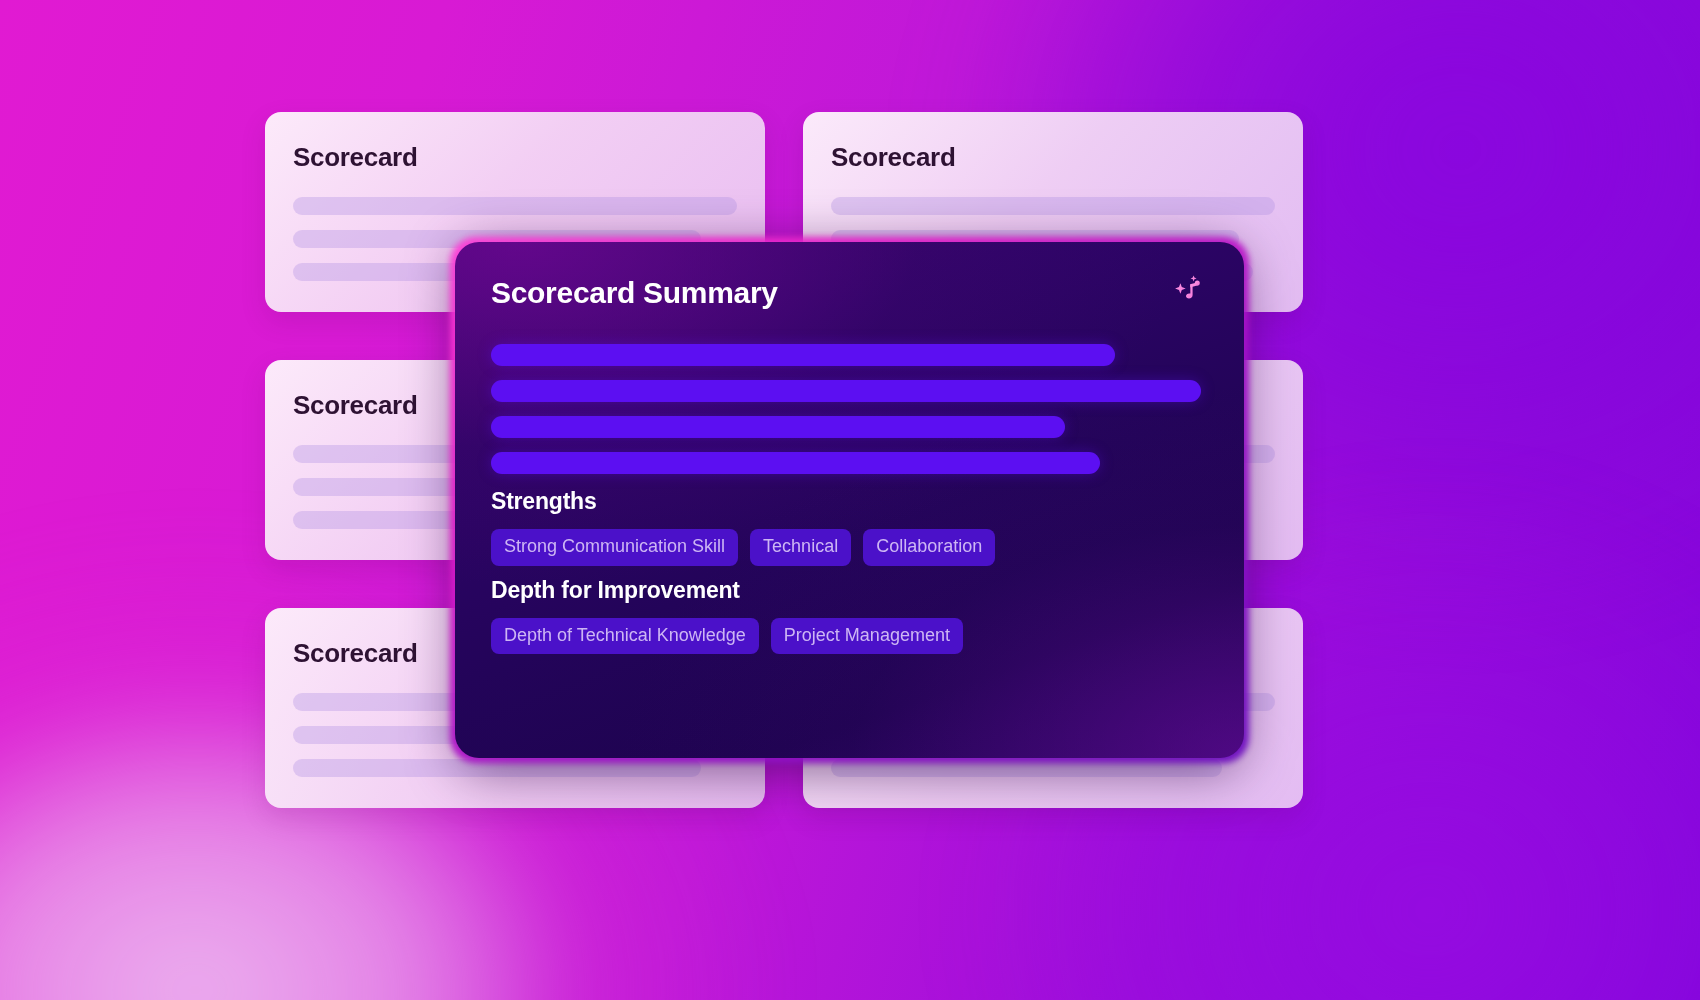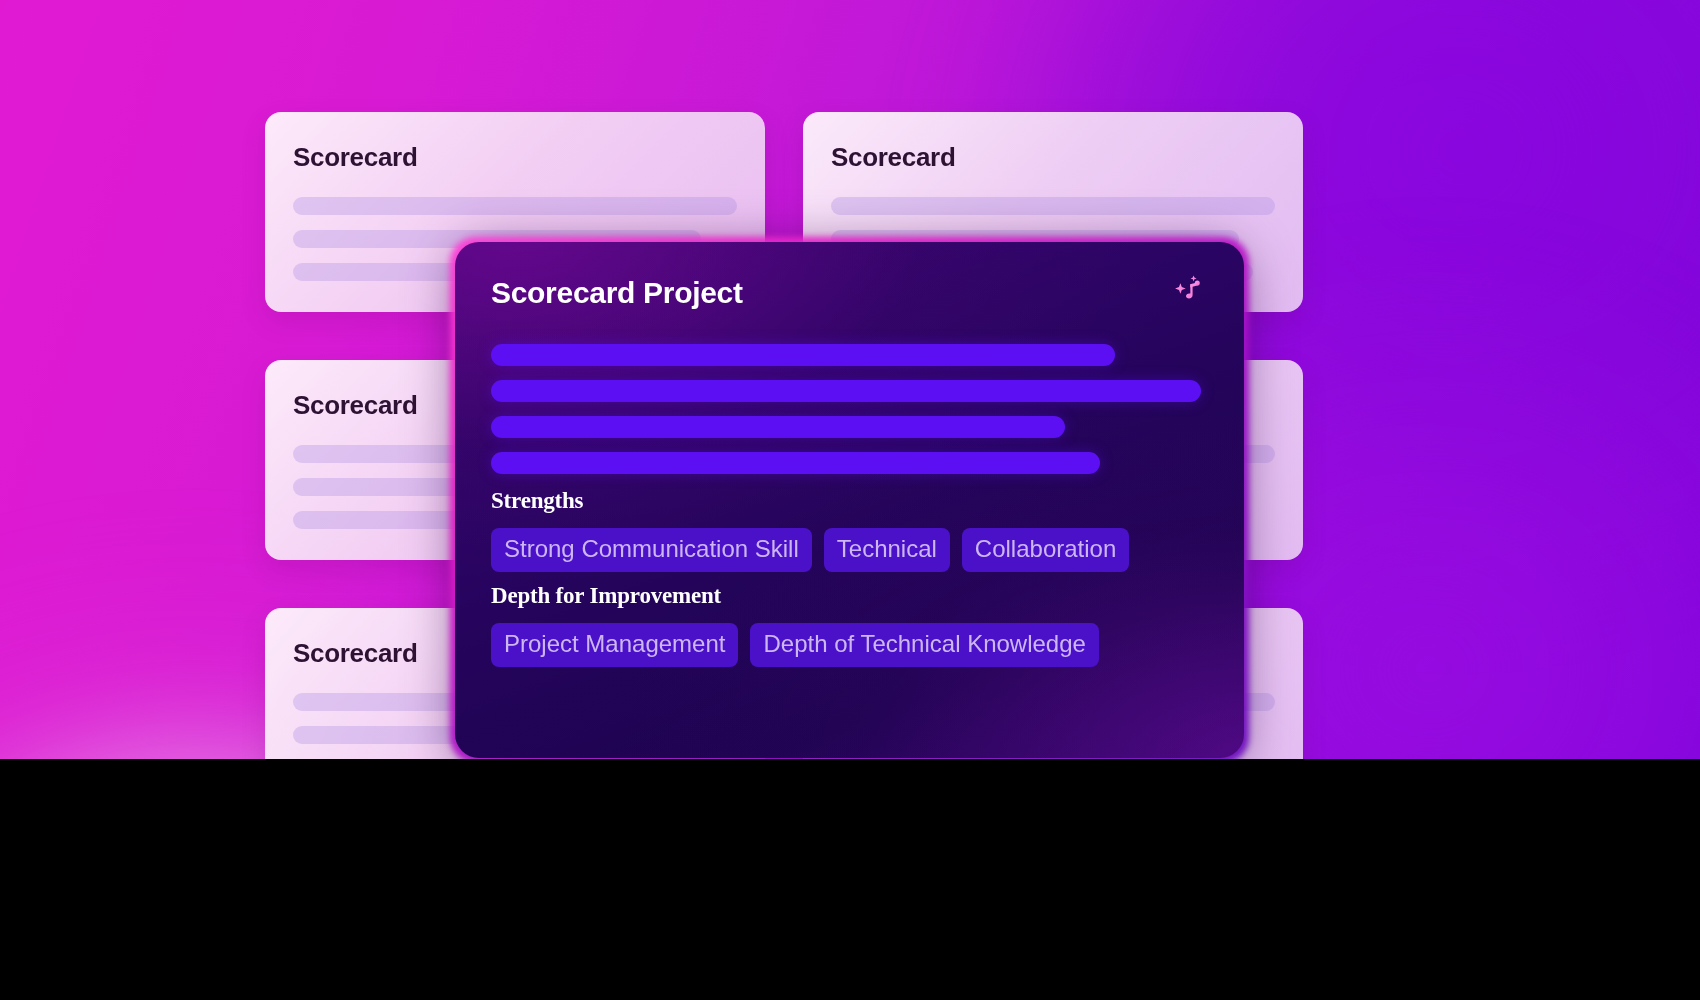--- a/index.html
+++ b/index.html
@@ -7,21 +7,21 @@
     margin: 0;
     padding: 0;
     background: #000;
   }
   body {
     font-family: "Liberation Sans", sans-serif;
   }
   #stage {
     position: relative;
     width: 1700px;
-    height: 759px;
+    height: 1000px;
     overflow: hidden;
     background: #c81bd0;
   }
 
   
   .bg-base {
     position: absolute;
     inset: 0;
     background: linear-gradient(108deg, #e11ad2 0%, #d81ad4 22%, #c018d8 48%, #9c0ddb 72%, #8205dc 100%);
   }
@@ -165,29 +165,28 @@
   .msk.m2 { width: 99%; }
   .msk.m3 { width: 80%; }
   .msk.m4 { width: 85%; }
 
   .section-title {
     font-size: 23px;
     font-weight: 700;
     color: #ffffff;
     margin: 11px 0 14px 0;
     letter-spacing: -0.2px;
-    font-family: Liberation Serif, serif;
   }
   .chip-row {
     display: flex;
     flex-wrap: wrap;
     gap: 12px;
   }
   .chip {
-    font-size: 24px;
+    font-size: 18px;
     color: #cdb6f4;
     background: #4b11c9;
     border-radius: 8px;
     padding: 7px 13px 8px 13px;
     line-height: 1.2;
     white-space: nowrap;
   }
 </style>
 </head>
 <body>
@@ -245,21 +244,21 @@
 
   </div>
 
   <div class="modal-wrap">
     <div class="modal-shadow"></div>
     <div class="modal-glow"></div>
 
     <div class="modal">
 
       <div class="modal-header">
-        <div class="modal-title">Scorecard Project</div>
+        <div class="modal-title">Scorecard Summary</div>
         <span class="sparkle-icon">
           <svg viewBox="0 0 34 34" width="34" height="34" xmlns="http://www.w3.org/2000/svg">
             <defs>
               <linearGradient id="sparkGrad" x1="0" y1="0" x2="1" y2="1">
                 <stop offset="0%" stop-color="#ff9ae4"></stop>
                 <stop offset="100%" stop-color="#f06fd6"></stop>
               </linearGradient>
             </defs>
             <path d="M8.4 11.2 L9.8 15.1 L13.7 16.5 L9.8 17.9 L8.4 21.8 L7.0 17.9 L3.1 16.5 L7.0 15.1 Z" fill="url(#sparkGrad)"></path>
             <path d="M21.6 3.4 L22.4 5.6 L24.6 6.4 L22.4 7.2 L21.6 9.4 L20.8 7.2 L18.6 6.4 L20.8 5.6 Z" fill="url(#sparkGrad)"></path>
@@ -278,20 +277,20 @@
 
       <div class="section-title">Strengths</div>
       <div class="chip-row">
         <span class="chip">Strong Communication Skill</span>
         <span class="chip">Technical</span>
         <span class="chip">Collaboration</span>
       </div>
 
       <div class="section-title">Depth for Improvement</div>
       <div class="chip-row">
+        <span class="chip">Depth of Technical Knowledge</span>
         <span class="chip">Project Management</span>
-        <span class="chip">Depth of Technical Knowledge</span>
       </div>
 
     </div>
   </div>
 
 </div>
 
 </body></html>

